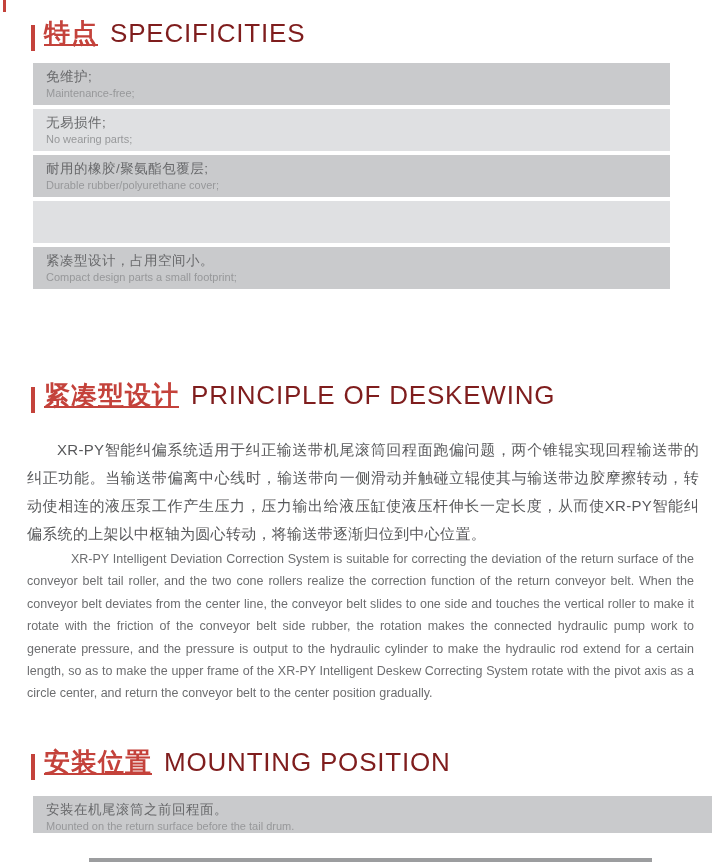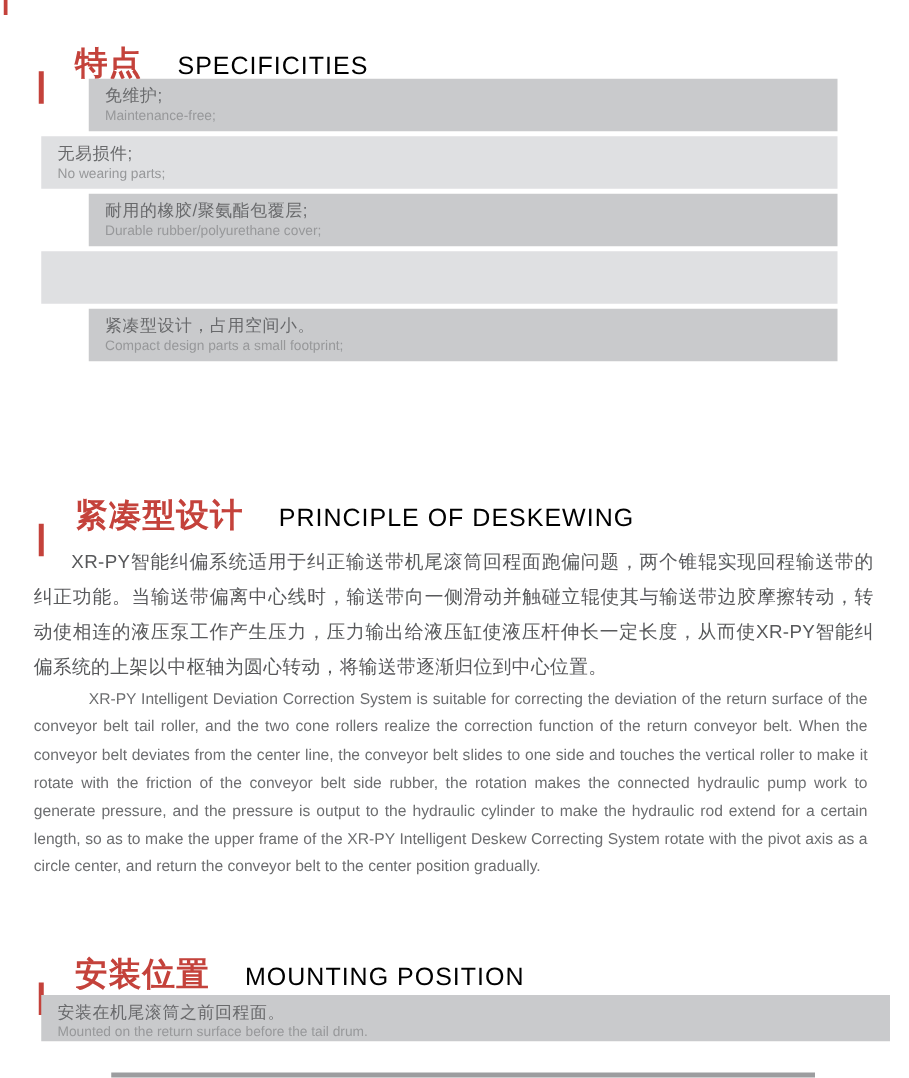--- a/index.html
+++ b/index.html
@@ -25,42 +25,42 @@
   .sec-header{
     position:absolute;left:31px;
     display:flex;align-items:baseline;white-space:nowrap;
   }
   .accent-bar{
     display:inline-block;width:4px;height:26px;
     background:var(--accent);
     align-self:flex-end;margin-right:9px;position:relative;top:2px;
   }
   .sec-header .zh{
-    margin:16px;font-size:26px;line-height:30px;font-weight:600;
-    color:var(--accent);letter-spacing:1px;
+    margin:0;font-size:26px;line-height:30px;font-weight:600;
+    color:var(--accent);letter-spacing:1px;text-decoration:underline;
   }
   .sec-header .en{
-    font-size:20px;color:#000000;margin-left:12px;
-    letter-spacing:0.8px;font-weight:400;margin-top:24px;
+    font-size:26px;color:#7f1d1d;margin-left:12px;
+    letter-spacing:0.8px;font-weight:400;
   }
   .h1{top:18px;}
   .h2{top:380px;}
   .h3{top:747px;}
 
   
   .features{
     position:absolute;left:33px;top:63px;width:637px;
     margin:0;padding:0;list-style:none;
     display:flex;flex-direction:column;gap:4px;
   }
   .bar{
     height:42px;box-sizing:border-box;
     padding:5px 10px 0 13px;
   }
-  .bar.dark{background:var(--bar-dark);margin-left:38px;}
+  .bar.dark{background:var(--bar-dark);}
   .bar.light{background:var(--bar-light);}
   .f-zh{
     font-size:13.5px;line-height:17px;color:#68696b;letter-spacing:0.5px;
   }
   .f-en{
     font-size:11px;line-height:14px;color:#97989a;margin-top:1px;
   }
 
   
   .para{position:absolute;margin:0;text-align:justify;}

